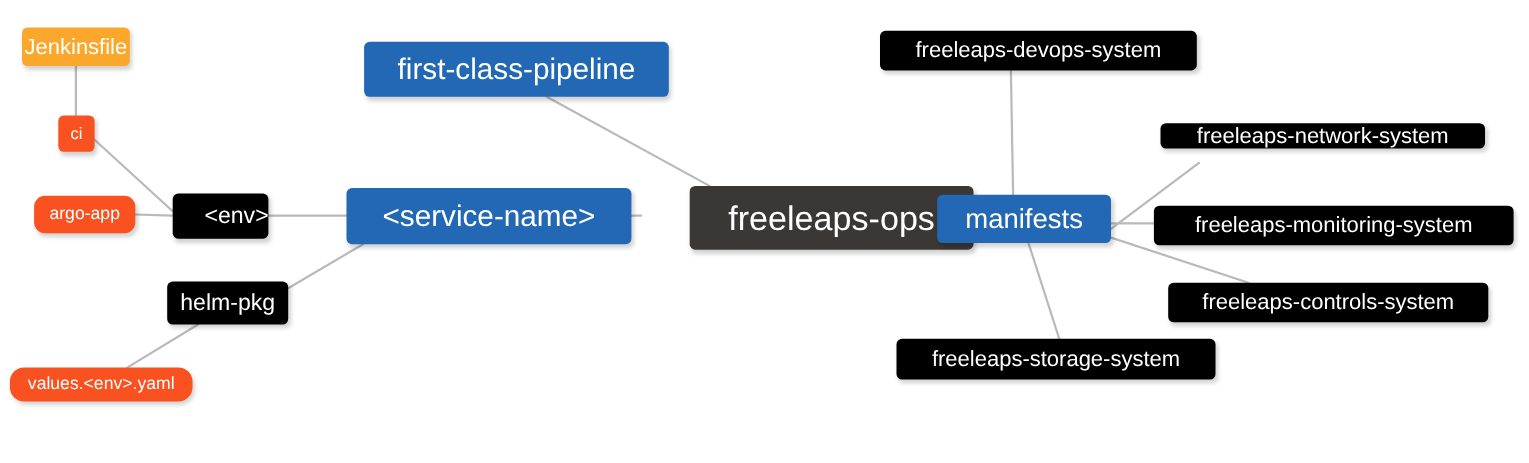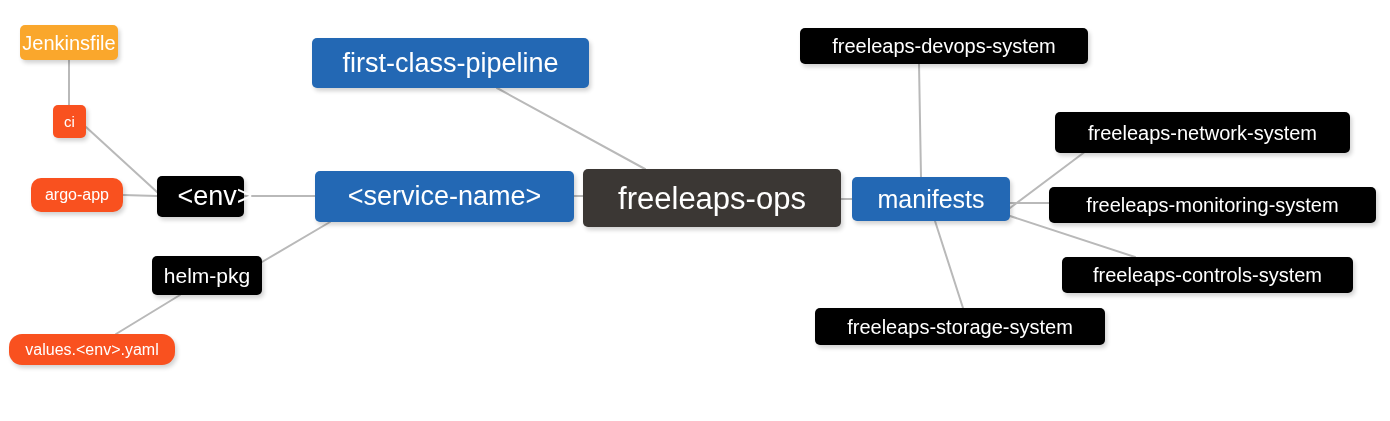--- a/index.html
+++ b/index.html
@@ -28,21 +28,21 @@
     display: flex;
     align-items: center;
     justify-content: center;
     color: #ffffff;
     border-radius: 5px;
     white-space: nowrap;
     box-shadow: 2px 3px 4px rgba(0,0,0,0.18);
     line-height: 1;
     z-index: 2;
   }
-  .n-root  { background: #3b3734; }
+  .n-root  { background: #3b3734; margin-left: 44px; }
   .n-blue  { background: #2368b4; }
   .n-green { background: #000000; }
   .n-red   { background: #f9511f; text-align: right; }
   .n-orange{ background: #faa72c; }
 </style>
 </head>
 <body>
 
 <div id="mindmap" style="background: rgb(255, 255, 255);">
   <svg id="edge-layer" viewBox="0 0 1390 421" xmlns="http://www.w3.org/2000/svg">
@@ -63,45 +63,45 @@
     </svg>
 <div class="node n-orange" style="left: 20px; top: 25px; width: 98px; height: 35px; font-size: 20px;">
       <span>Jenkinsfile</span>
     </div>
     <div class="node n-red" style="left: 53px; top: 105px; width: 33px; height: 33px; font-size: 15px;">
       <span>ci</span>
     </div>
     <div class="node n-red" style="left: 31px; top: 178px; width: 92px; height: 34px; font-size: 16px; border-radius: 10px;">
       <span>argo-app</span>
     </div>
-    <div class="node n-green" style="left: 157px; top: 176px; width: 87px; height: 41px; font-size: 27px; padding-left: 29px;">
+    <div class="node n-green" style="left: 157px; top: 176px; width: 87px; height: 41px; font-size: 21px; padding-left: 29px;">
       <span>&lt;env&gt;</span>
     </div>
     <div class="node n-green" style="left: 152px; top: 256px; width: 110px; height: 39px; font-size: 21px;">
       <span>helm-pkg</span>
     </div>
     <div class="node n-red" style="left: 9px; top: 334px; width: 166px; height: 31px; font-size: 16px; border-radius: 13px;">
       <span>values.&lt;env&gt;.yaml</span>
     </div>
-    <div class="node n-blue" style="left: 312px; top: 38px; width: 277px; height: 50px; font-size: 27px;">
+    <div class="node n-blue" style="left: 331px; top: 38px; width: 277px; height: 50px; font-size: 27px;">
       <span>first-class-pipeline</span>
     </div>
     <div class="node n-blue" style="left: 315px; top: 171px; width: 259px; height: 51px; font-size: 27px;">
       <span>&lt;service-name&gt;</span>
     </div>
     <div class="node n-root" style="left: 583px; top: 169px; width: 258px; height: 58px; font-size: 31px;">
       <span>freeleaps-ops</span>
     </div>
     <div class="node n-blue" style="left: 852px; top: 177px; width: 158px; height: 44px; font-size: 25px;">
       <span>manifests</span>
     </div>
     <div class="node n-green" style="left: 800px; top: 28px; width: 288px; height: 36px; font-size: 20px;">
       <span>freeleaps-devops-system</span>
     </div>
-    <div class="node n-green" style="left: 1055px; top: 112px; width: 295px; height: 41px; font-size: 20px;">
+    <div class="node n-green" style="left: 1055px; top: 112px; width: 295px; height: 23px; font-size: 20px;">
       <span>freeleaps-network-system</span>
     </div>
     <div class="node n-green" style="left: 1062px; top: 257px; width: 291px; height: 36px; font-size: 20px;">
       <span>freeleaps-controls-system</span>
     </div>
     <div class="node n-green" style="left: 1049px; top: 187px; width: 327px; height: 36px; font-size: 20px;">
       <span>freeleaps-monitoring-system</span>
     </div>
     <div class="node n-green" style="left: 815px; top: 308px; width: 290px; height: 37px; font-size: 20px; align-items: center;">
       <span>freeleaps-storage-system</span>

